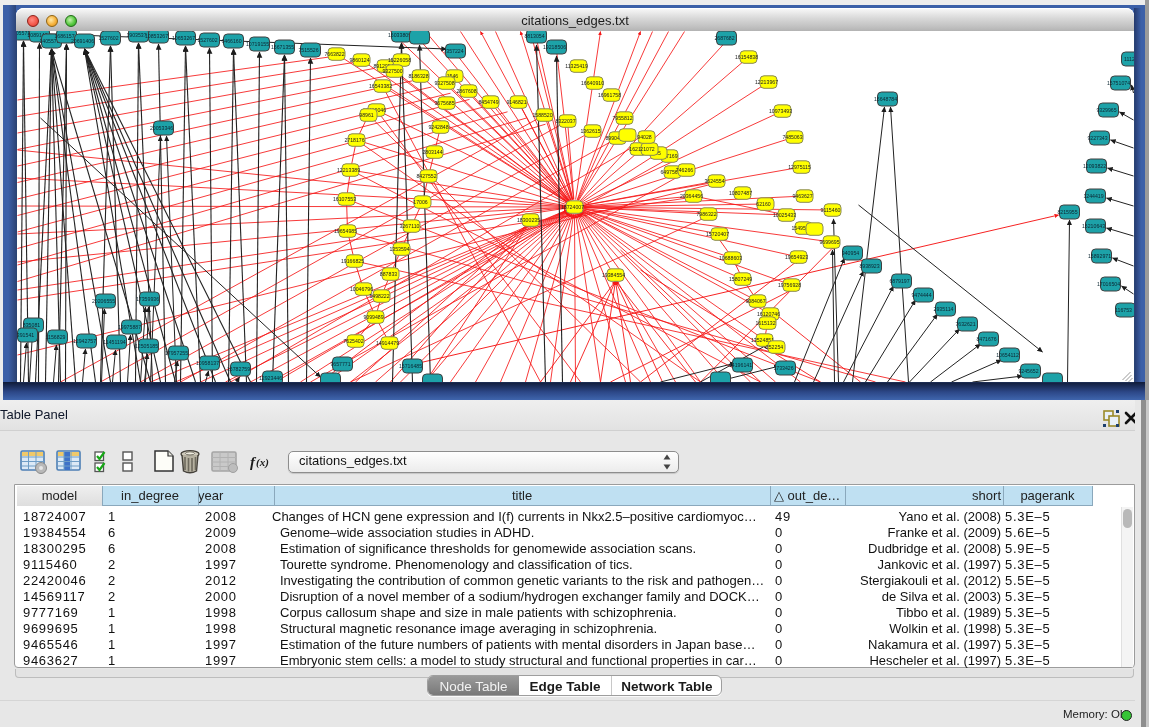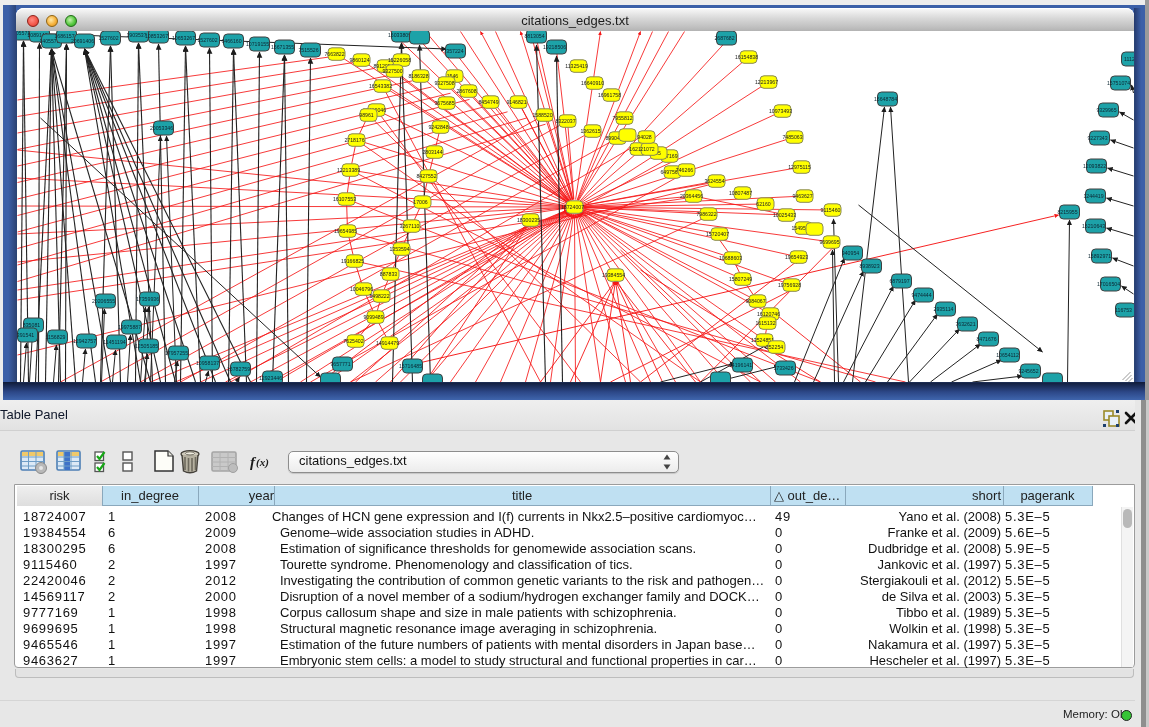--- a/index.html
+++ b/index.html
@@ -611,23 +611,23 @@
 <svg class="abs" style="left:660px;top:453px" width="14" height="18" viewBox="0 0 14 18">
 <path d="M7 1.5 L10.5 6.5 H3.5 z" fill="#444"></path>
       <path d="M7 16.5 L10.5 11.5 H3.5 z" fill="#444"></path>
 </svg>
 
 <div class="abs" style="left:14px;top:484px;width:1121px;height:184px;background:#fff;border:1px solid #9c9c9c;border-radius:0 0 4px 4px"></div>
 
 <div class="abs" style="left:17px;top:486px;width:1075px;height:20px;background:#bfe0f2;border-bottom:1px solid #8aa8bc"></div>
 <div class="abs" style="left:17px;top:486px;width:85px;height:20px;background:linear-gradient(#efefef,#dedede)"></div>
 <div class="abs" style="left:17px;top:486px;width:1075px;height:20px;font-size:13px;color:#222">
-<span class="abs" style="left:0;width:85px;text-align:center;top:2px">risk</span>
+<span class="abs" style="left:0;width:85px;text-align:center;top:2px">model</span>
 <span class="abs" style="left:85px;width:96px;text-align:center;top:2px">in_degree</span>
-<span class="abs" style="left:181px;width:76px;text-align:right;top:2px">year</span>
+<span class="abs" style="left:181px;width:76px;text-align:left;top:2px">year</span>
 <span class="abs" style="left:257px;width:496px;text-align:center;top:2px">title</span>
 <span class="abs" style="left:757px;top:2px">△ out_de…</span>
 <span class="abs" style="left:828px;width:156px;text-align:right;top:2px">short</span>
 <span class="abs" style="left:986px;width:89px;text-align:center;top:2px">pagerank</span>
 </div>
 <svg class="abs" style="left:17px;top:486px" width="1076" height="20">
       <g stroke="#8aa8bc">
         <line x1="85.5" y1="0" x2="85.5" y2="20"></line>
         <line x1="181.5" y1="0" x2="181.5" y2="20"></line>
         <line x1="257.5" y1="0" x2="257.5" y2="20"></line>
@@ -727,20 +727,26 @@
       <span class="num" style="left:775px">0</span>
       <span class="ctr" style="left:845px;width:156px">Hescheler et al. (1997)</span>
       <span class="num" style="left:1005px">5.3E–5</span>
 </div>
 
 <div class="abs" style="left:1121px;top:507px;width:12px;height:160px;background:#f4f4f4;border-left:1px solid #e0e0e0"></div>
 <div class="abs" style="left:1122.5px;top:509px;width:9px;height:19px;background:#b9b9b9;border-radius:5px"></div>
 
 <div class="abs" style="left:15px;top:669px;width:1119px;height:9px;background:#e3e3e3;border:1px solid #bdbdbd;border-top:none;border-radius:0 0 4px 4px"></div>
 
+<div class="abs" style="left:427px;top:675px;width:295px;height:21px;border:1px solid #9e9e9e;border-radius:6px;background:#fff;overflow:hidden;box-shadow:0 1px 0 rgba(255,255,255,.8)">
+<div class="abs" style="left:0;top:0;width:91px;height:21px;background:linear-gradient(#9a9a9a,#757575);color:#f2f2f2;text-align:center;font-size:13.5px;line-height:21px">Node Table</div>
+<div class="abs" style="left:91px;top:0;width:92px;height:21px;color:#1a1a1a;text-align:center;font-size:13.5px;line-height:21px;font-weight:bold">Edge Table</div>
+<div class="abs" style="left:183px;top:0;width:1px;height:21px;background:#c8c8c8"></div>
+<div class="abs" style="left:183px;top:0;width:112px;height:21px;color:#1a1a1a;text-align:center;font-size:13.5px;line-height:21px;font-weight:bold">Network Table</div>
+</div>
 
 <div class="abs" style="left:0;top:700px;width:1149px;height:1px;background:#d5d5d5"></div>
 <div class="abs" style="left:1063px;top:708px;font-size:11.5px;color:#222">Memory: OK</div>
 <div class="abs" style="left:1121px;top:710px;width:11px;height:11px;border-radius:50%;background:#35c435;border:1px solid #222"></div>
 
 <div class="abs" style="left:1135px;top:400px;width:14px;height:327px;background:#e7e7e7"></div>
 <div class="abs" style="left:1145px;top:0px;width:4px;height:400px;background:#9a9a9a"></div>
 <div class="abs" style="left:1141px;top:400px;width:5px;height:327px;background:#8e8e8e"></div>
 <div class="abs" style="left:1146px;top:400px;width:3px;height:327px;background:#c9c9c9"></div>
 

